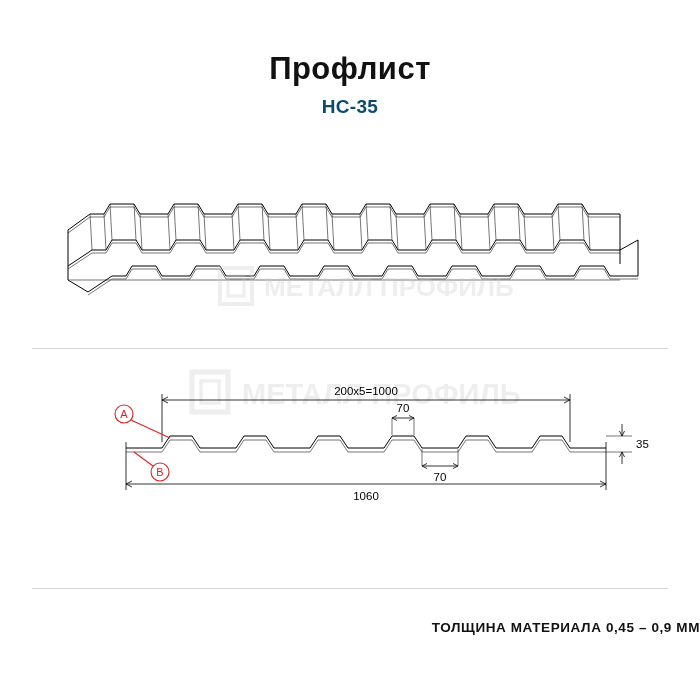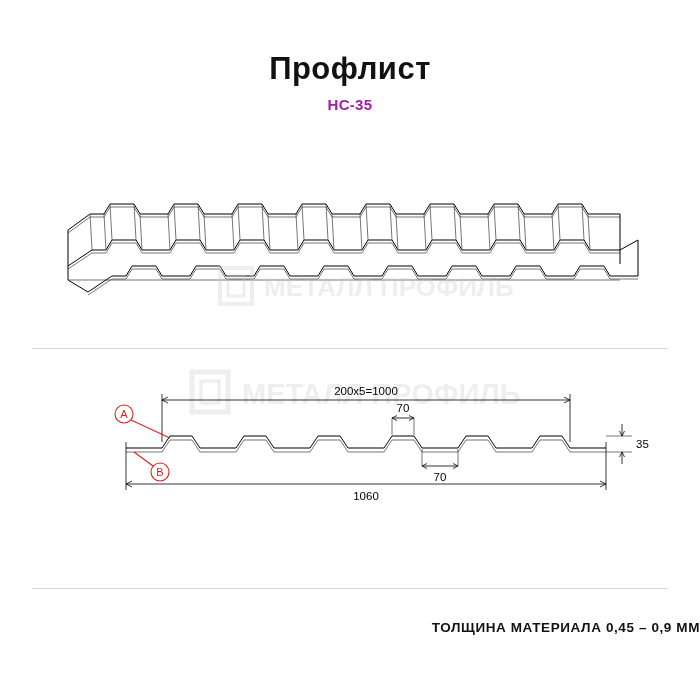--- a/index.html
+++ b/index.html
@@ -32,23 +32,23 @@
   }
   .title {
     font-size: 31px;
     font-weight: bold;
     letter-spacing: 0.5px;
     color: #111111;
     line-height: 1.1;
   }
   .subtitle {
     margin-top: 10px;
-    font-size: 15px;
+    font-size: 19px;
     font-weight: bold;
-    color: #a21caf;
+    color: #0c4a6e;
     letter-spacing: 0.3px;
   }
 
   
   .divider {
     position: absolute;
     left: 32px;
     width: 636px;
     height: 1px;
     background: #d6d6d6;

